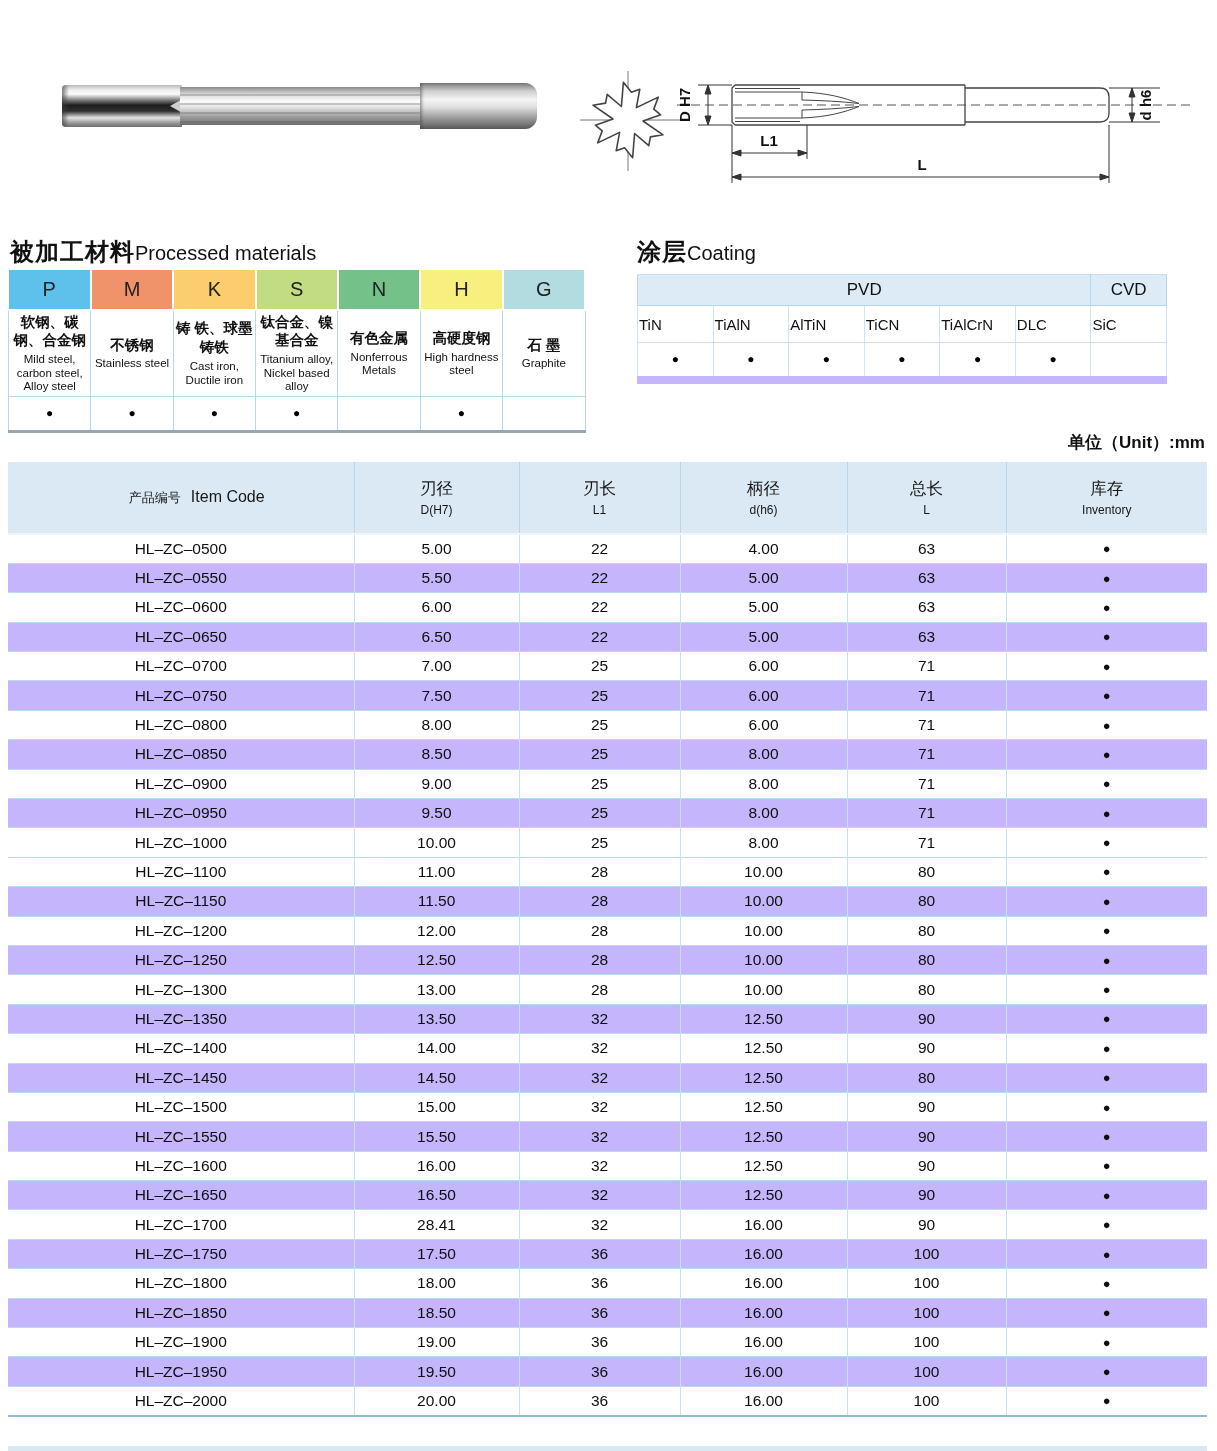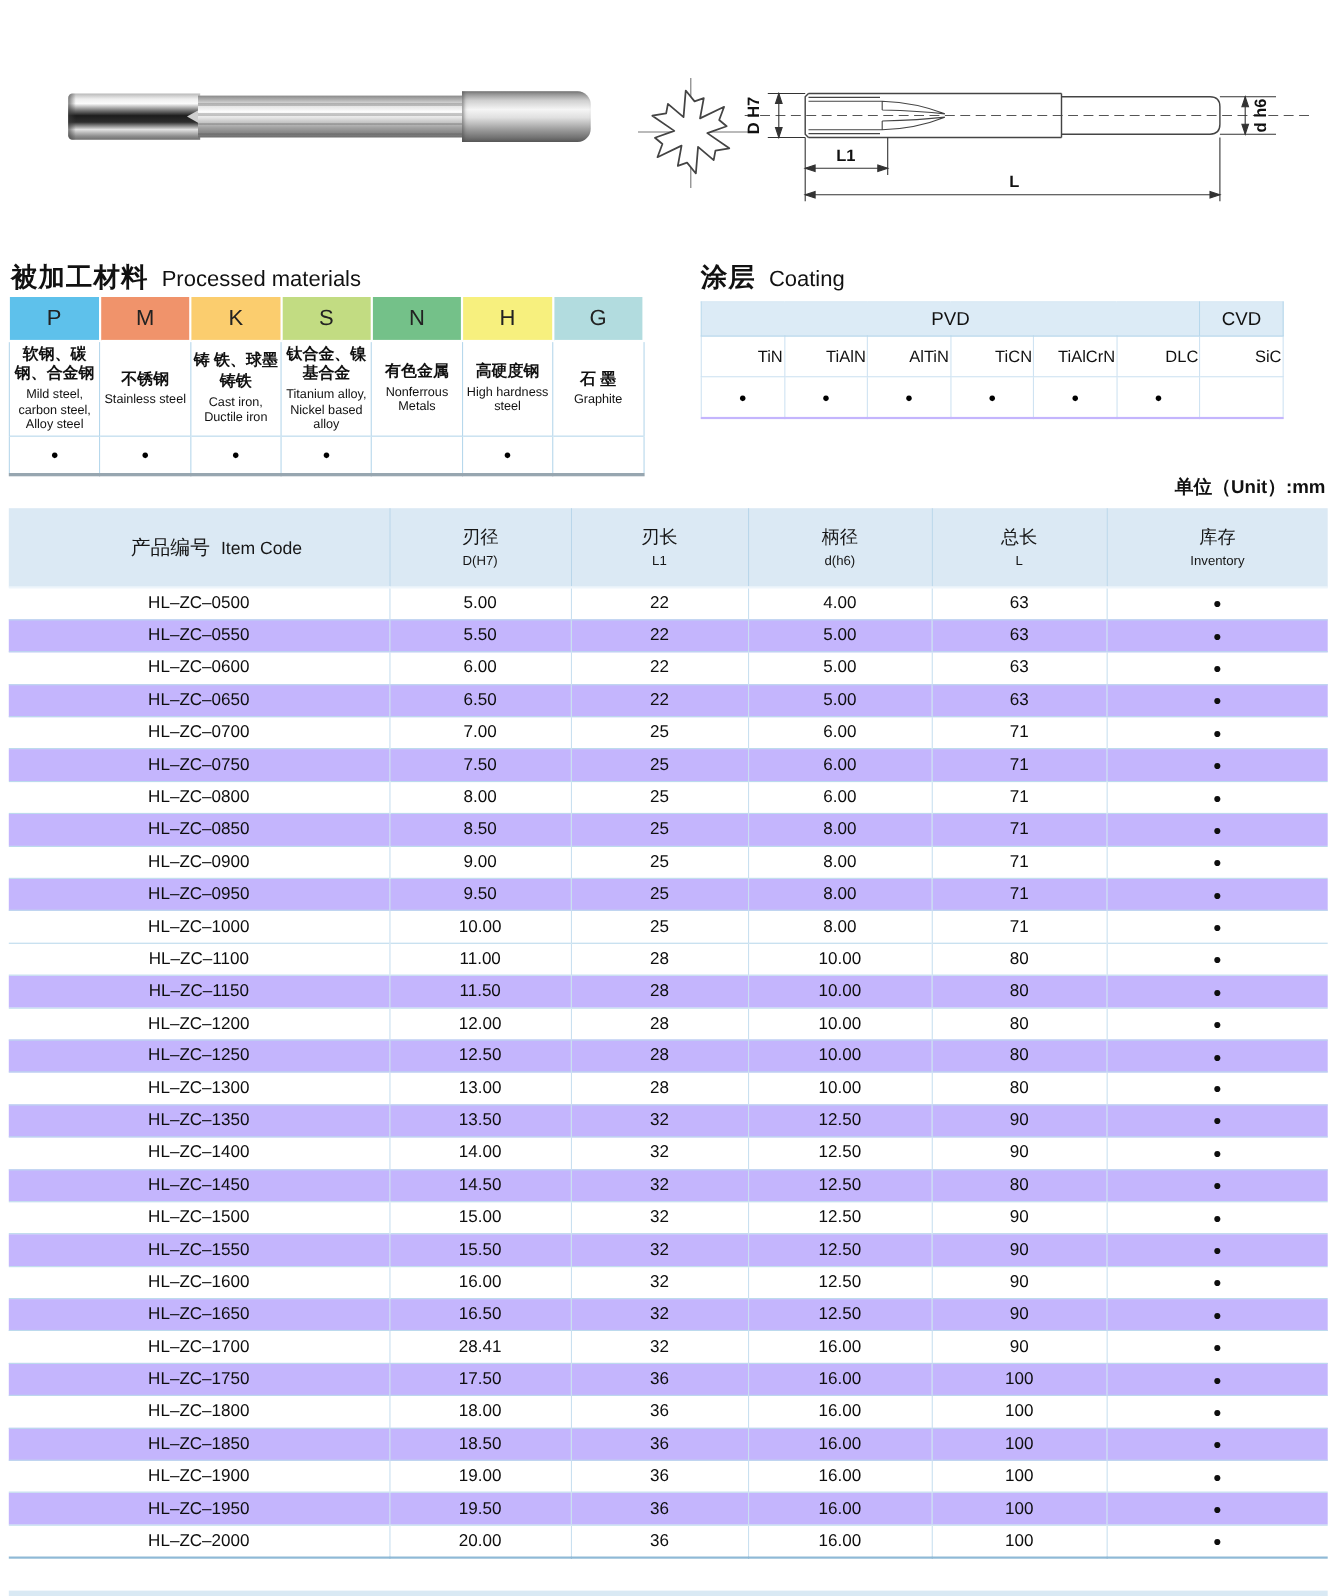--- a/index.html
+++ b/index.html
@@ -25,53 +25,53 @@
 
   
   .xsec { position:absolute; left:578px; top:68px; }
   .tech { position:absolute; left:672px; top:55px; }
   .tech text, .xsec text { font-family:"Liberation Sans","DejaVu Sans",sans-serif; }
   .dim-label { font-size:15px; font-weight:bold; fill:#111; }
 
   
   .sec-title { position:absolute; white-space:nowrap; }
   .t-zh { font-size:24px; font-weight:bold; letter-spacing:1px; }
-  .t-en { font-size:20px; margin-left:12px; }
+  .t-en { font-size:20px; margin-left:0; }
 
   
   table { border-collapse:collapse; table-layout:fixed; }
   .materials { position:absolute; left:8px; top:270px; width:578px; border-bottom:3px solid #97a6b0; }
   .mat-code { height:40px; font-size:20px; text-align:center; color:#222;
     border-right:2px solid #fff; border-bottom:2px solid #fff; }
   .mat-desc { height:86px; text-align:center; vertical-align:middle;
     border-right:1px solid #b7d8ec; border-left:1px solid #b7d8ec; }
   .mat-zh { font-size:14.5px; font-weight:bold; line-height:1.3; }
   .mat-en { font-size:11.5px; line-height:1.18; margin-top:3px; }
   .materials .dot-cell { height:35px; border-top:1px solid #b7d8ec;
     border-right:1px solid #b7d8ec; border-left:1px solid #b7d8ec; }
   .dot-cell { text-align:center; font-size:12px; color:#000; }
 
   
-  .coating { position:absolute; left:637px; top:274px; width:530px; border-bottom:2px solid #c4b5fd; }
+  .coating { position:absolute; left:637px; top:274px; width:530px; border-bottom:8px solid #c4b5fd; }
   .coat-group { height:31px; background:#dcebf6; font-size:17px; text-align:center;
     border:1px solid #b7d8ec; border-top:1px solid #c9e0f0; }
-  .coat-name { height:37px; font-size:15px; text-align:right; border:1px solid #cfe3f2; border-top:0; }
+  .coat-name { height:37px; font-size:15px; text-align:left; border:1px solid #cfe3f2; border-top:0; }
   .coating .dot-cell { height:37px; border:1px solid #cfe3f2; border-top:1px solid #b7d8ec; }
 
   
   .unit-note { position:absolute; right:12px; top:431px; font-size:17px; font-weight:bold; }
 
   
   .product { position:absolute; left:8px; top:462px; width:1199px; border-bottom:2px solid #8fb9d6; }
   .product thead th { height:72px; background:#dbe9f4; font-weight:normal; color:#161616;
     border-left:1px solid #b9d6ea; border-bottom:2px solid #eef5fb; text-align:center; vertical-align:middle; }
   .product thead th:first-child { border-left:0; }
   .th-zh { font-size:16.5px; }
   .th-en { font-size:12px; margin-top:3px; }
-  .th-inline span { font-size:18px;margin-left:32px; }
+  .th-inline span { font-size:13px;margin-left:32px; }
   .th-inline .sp { margin-left:10px; font-size:16px; }
   .product td { height:29.4px; text-align:center; font-size:15.5px; color:#0e0e0e;
     border-left:1px solid #c9e0f0; border-top:1px solid #bcdaed; }
   .product td:first-child { border-left:0; }
   .product tbody tr:first-child td { border-top:0; }
   .product tr.alt { background:#c4b5fd; }
   .product .inv { font-size:13px; }
   .bottom-strip { position:absolute; left:8px; top:1446px; width:1199px; height:5px; background:#d9e9f4; }
 </style>
 </head>

